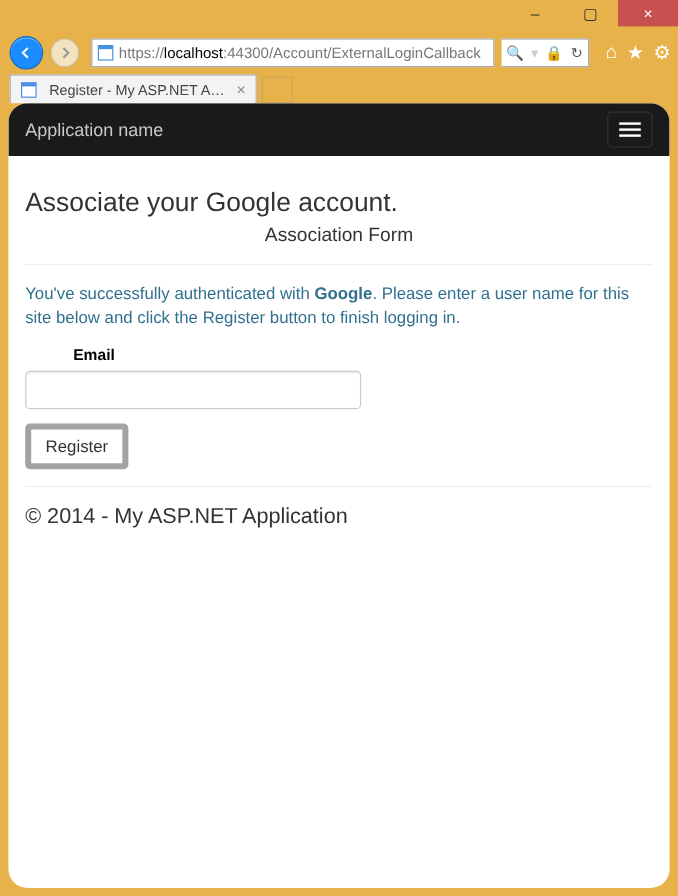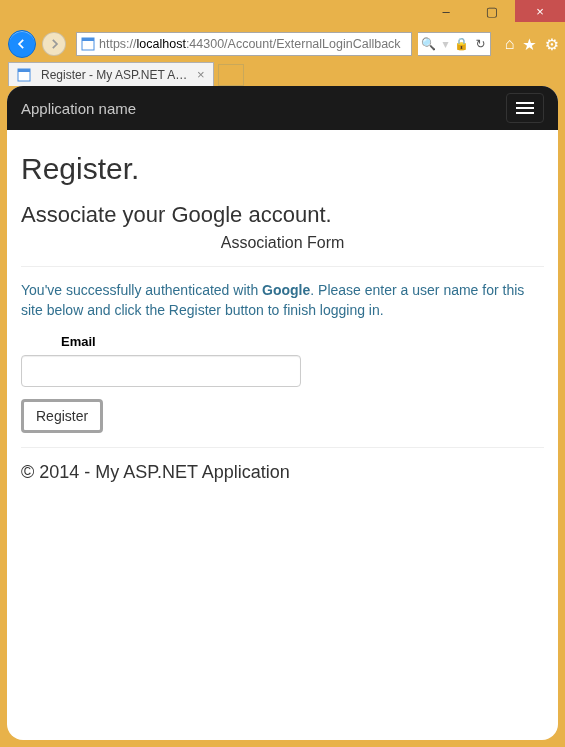--- a/index.html
+++ b/index.html
@@ -238,21 +238,21 @@
   font-size: 14px;
   box-shadow: inset 0 1px 1px rgba(0,0,0,0.07);
 }
 .btn {
   display: inline-block;
   margin-top: 12px;
   padding: 6px 12px;
   font-size: 14px;
   color: #333;
   background: #fff;
-  border: 3px solid #a3a3a3;
+  border: 5px solid #a3a3a3;
   border-radius: 4px;
   cursor: pointer;
 }
 .footer {
   color: #333;
   font-size: 18px;
   margin-top: 6px;
 }
 </style>
 </head>
@@ -323,21 +323,20 @@
   <div class="navbar">
     <span class="navbar-brand">Application name</span>
     <div class="hamburger">
       <span></span>
       <span></span>
       <span></span>
     </div>
   </div>
 
   <div class="page">
-    <h1>Register.</h1>
     <h2>Associate your Google account.</h2>
     <h3>Association Form</h3>
     <hr>
     <p class="text-info">
       <span>You've successfully authenticated with </span><strong>Google</strong><span>. Please enter a user name for this site below and click the Register button to finish logging in.</span>
     </p>
     <label>Email</label>
     <input class="form-control" type="text" style="">
     <div>
       <button class="btn">Register</button>

